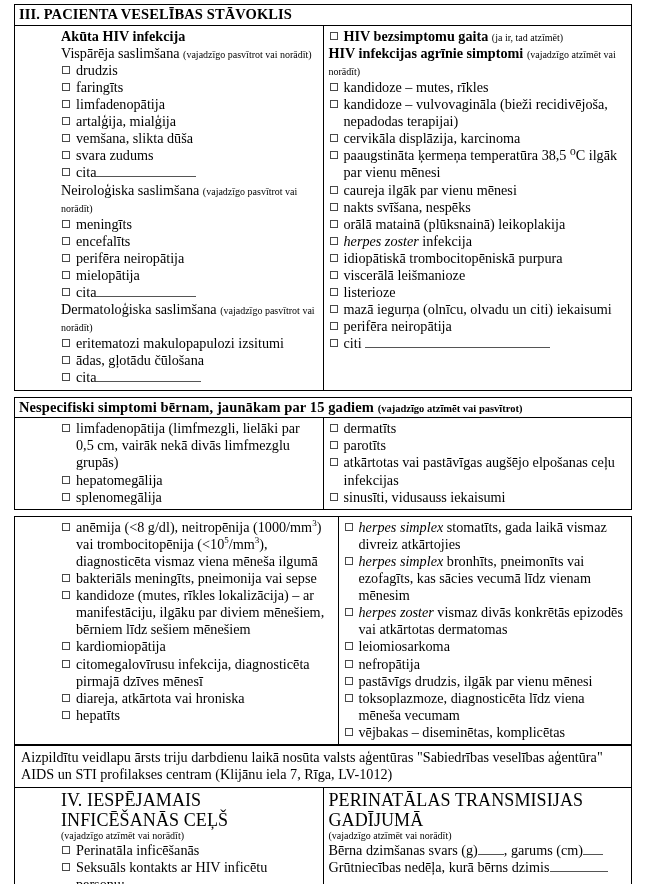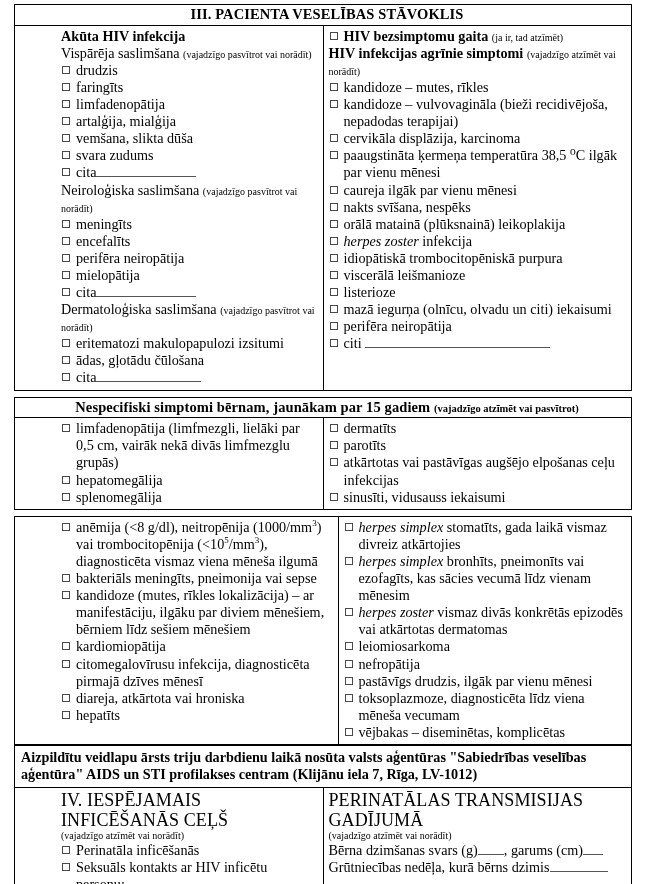--- a/index.html
+++ b/index.html
@@ -20,24 +20,23 @@
     border-collapse: collapse;
     table-layout: fixed;
     border: 1px solid #000;
   }
   table.blk td { border: 1px solid #000; vertical-align: top; }
   .gap { height: 6px; }
 
   .hdr {
     font-weight: bold;
     font-size: 14.5px;
-    padding: 1px 4px 2px 12px;
+    padding: 1px 4px 2px 4px;
     line-height: 1.15;
     letter-spacing: 0.1px;
-    text-align: center;
   }
   .hdr .note { font-weight: bold; font-size: 10.5px; letter-spacing: 0; }
 
   .cell { padding: 2px 5px 3px 5px; font-size: 14.2px; line-height: 1.205; }
   .colL { width: 323px; padding-left: 46px; }
   .colR { width: 293px; }
 
   .grp { line-height: 1.2; margin: 0; }
   .grp b { font-weight: bold; }
   .note { font-size: 10px; font-family: "Liberation Serif", serif; }
@@ -58,21 +57,21 @@
     background: #fff;
   }
   .li.ind .box { left: 16px; }
   .fill {
     display: inline-block;
     border-bottom: 1px solid #555;
     vertical-align: baseline;
   }
   sup { font-size: 9px; vertical-align: super; line-height: 0; }
 
-  .para { padding: 3px 5px 3px 6px; font-size: 14.2px; line-height: 1.22; font-weight: bold; }
+  .para { padding: 3px 5px 3px 6px; font-size: 14.2px; line-height: 1.22; }
 
   .sechdr { font-weight: normal; font-size: 18px; line-height: 1.12; letter-spacing: 0.1px; }
 </style>
 </head>
 <body>
 
 <div class="page">
 
   <table class="blk">
     <tbody>

